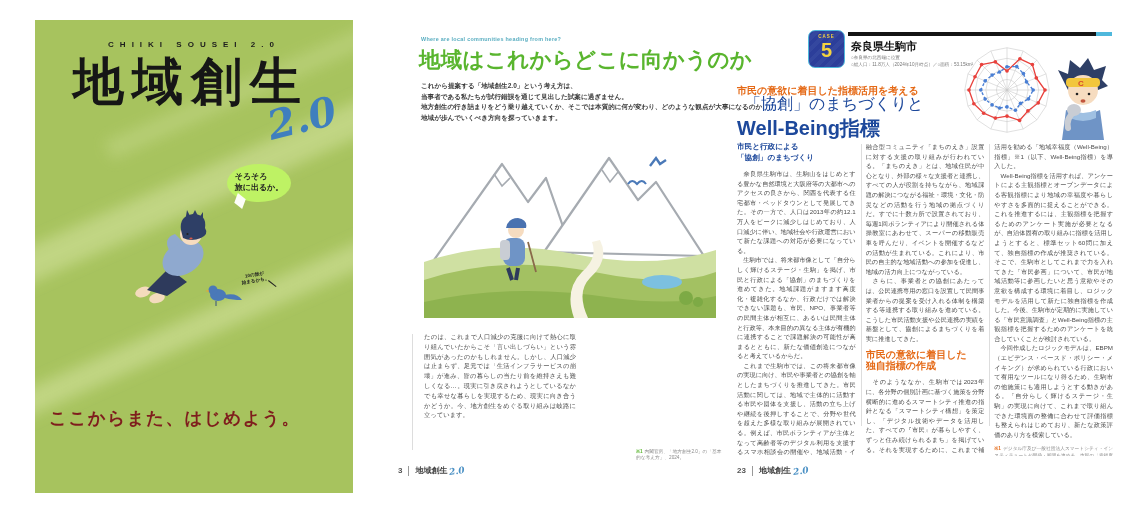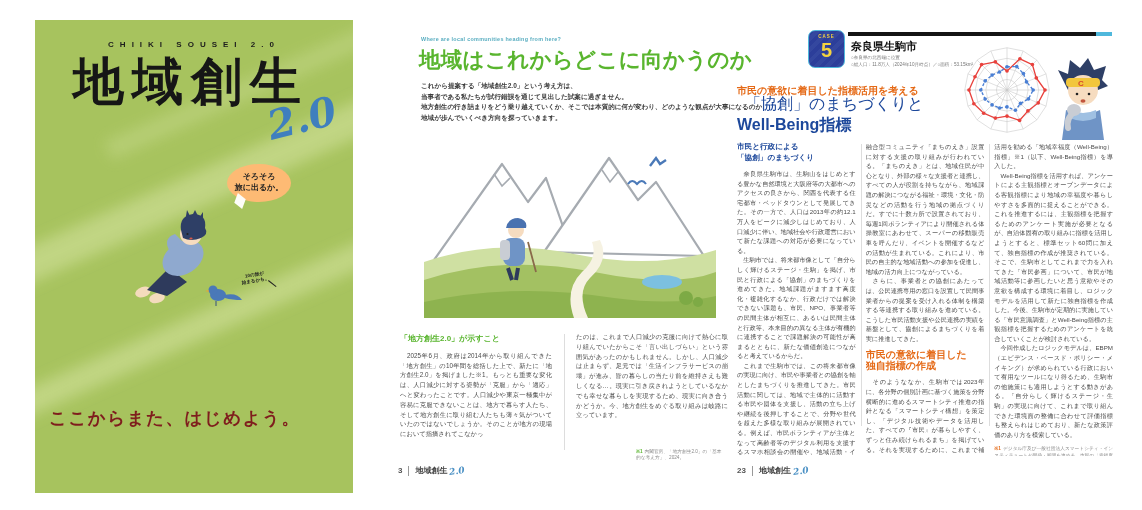--- a/index.html
+++ b/index.html
@@ -25,22 +25,22 @@
     position:absolute;top:36px;left:0;right:6px;text-align:center;
     font-size:51px;font-weight:bold;letter-spacing:8px;color:#161616;line-height:1;
   }
   .cover-version{
     position:absolute;top:74px;right:16px;
     font-family:"DejaVu Serif",serif;font-style:italic;font-weight:bold;
     font-size:40px;color:#3f7fbe;transform:rotate(-14deg);
   }
   .bubble{
     position:absolute;left:192px;top:144px;width:64px;height:38px;
-    background:#fdba74;border-radius:50%;display:flex;align-items:center;justify-content:center;
-    text-align:center;font-size:8px;font-weight:bold;color:#222;line-height:1.35;
+    background:#bef264;border-radius:50%;display:flex;align-items:center;justify-content:center;
+    font-size:8px;font-weight:bold;color:#222;line-height:1.35;
   }
   .bubble:after{
     content:"";position:absolute;left:8px;bottom:-4px;width:10px;height:10px;
     background:#fdfdf8;transform:rotate(38deg) skew(18deg);
   }
   .bird-bubble{
     position:absolute;left:206px;top:252px;font-size:4.6px;font-weight:bold;color:#222;
     transform:rotate(-10deg);line-height:1.3;text-align:center;
   }
   .bird-bubble:after{
@@ -89,21 +89,21 @@
   .case-badge .lbl{font-size:4.5px;font-weight:bold;letter-spacing:1px;margin-top:3px;}
   .case-badge .num{font-size:20px;font-weight:bold;line-height:1;margin-top:1px;}
   .case-rule{
     position:absolute;left:111px;top:4px;width:264px;height:3.5px;
     background:linear-gradient(90deg,#141414 0 94%,#4fb8dc 94% 100%);
   }
   .case-city{position:absolute;left:114px;top:11px;font-size:11px;font-weight:bold;color:#111;}
   .case-notes{position:absolute;left:114px;top:27px;font-size:4.6px;line-height:6.6px;color:#777;}
   .case-kicker{position:absolute;left:0;top:56px;font-size:10px;font-weight:bold;color:#e56a17;}
   .case-title1{position:absolute;left:8px;top:66px;font-size:16px;font-weight:normal;color:#1d489b;}
-  .case-title2{position:absolute;left:0;top:87px;font-size:16px;font-weight:bold;color:#1d489b;}
+  .case-title2{position:absolute;left:0;top:87px;font-size:20px;font-weight:bold;color:#1d489b;}
   .radar-wrap{position:absolute;left:222px;top:14px;}
   .mascot-wrap{position:absolute;left:317px;top:28px;}
   .c-cols{position:absolute;left:0;top:114px;width:376px;height:314px;display:flex;}
   .c-col{width:119px;height:100%;overflow:hidden;font-size:6.2px;line-height:9.6px;
     color:#4a4a4a;text-align:justify;}
   .c-divider{width:1px;background:#ddd;margin:2px 4px 30px 5px;}
   .c-sub-blue{font-size:7.6px;font-weight:bold;color:#1d489b;line-height:10.5px;margin-bottom:6px;}
   .c-sub-orange{font-size:10px;font-weight:bold;color:#e56a17;line-height:10.5px;margin:7px 0 6px 0;}
   .c-footnote{font-size:4.7px;line-height:6.6px;color:#888;margin-top:7px;text-align:justify;}
   .c-footnote .fn-mark{color:#e56a17;}
@@ -181,24 +181,20 @@
         <rect x="76" y="110" width="10" height="20" rx="4" fill="#c9cdd4"></rect>
         <circle cx="92" cy="100" r="8" fill="#f6dcc0"></circle>
         <path d="M82,98 Q84,88 94,88 Q104,90 102,98 Z" fill="#4a72b0"></path>
       </g>
       <path d="M204,54 q4,-6 9,0 q5,-6 9,0" fill="none" stroke="#4a79b8" stroke-width="2"></path>
       <path d="M226,36 l6,-8 l4,6 l6,-4" fill="none" stroke="#4a79b8" stroke-width="2.4"></path>
     </svg>
   </div>
 
   <div class="f-cols">
-    <div class="f-col">
-      <div class="f-col-heading">「地方創生2.0」が示すこと</div>
-      <div class="prewrap">　2025年6月、政府は2014年から取り組んできた「地方創生」の10年間を総括した上で、新たに「地方創生2.0」を掲げました※1。もっとも重要な変化は、人口減少に対する姿勢が「克服」から「適応」へと変わったことです。人口減少や東京一極集中が容易に克服できないことは、地方で暮らす人たち、そして地方創生に取り組む人たちも薄々気がついていたのではないでしょうか。そのことが地方の現場において指摘されてこなかっ</div>
-    </div>
     <div class="f-divider"></div>
     <div class="f-col">
       <div class="prewrap">たのは、これまで人口減少の克服に向けて熱心に取り組んでいたからこそ「言い出しづらい」という雰囲気があったのかもしれません。しかし、人口減少は止まらず、足元では「生活インフラサービスの崩壊」が進み、皆の暮らしの当たり前を維持さえも難しくなる…。現実に引き戻されようとしているなかでも幸せな暮らしを実現するため、現実に向き合うかどうか。今、地方創生をめぐる取り組みは岐路に立っています。</div>
     </div>
   </div>
 
   <div class="f-footnote">
     <span class="fn-mark">※1</span><span>内閣官房、「地方創生2.0」の「基本的な考え方」、2024。</span>
   </div>
 

